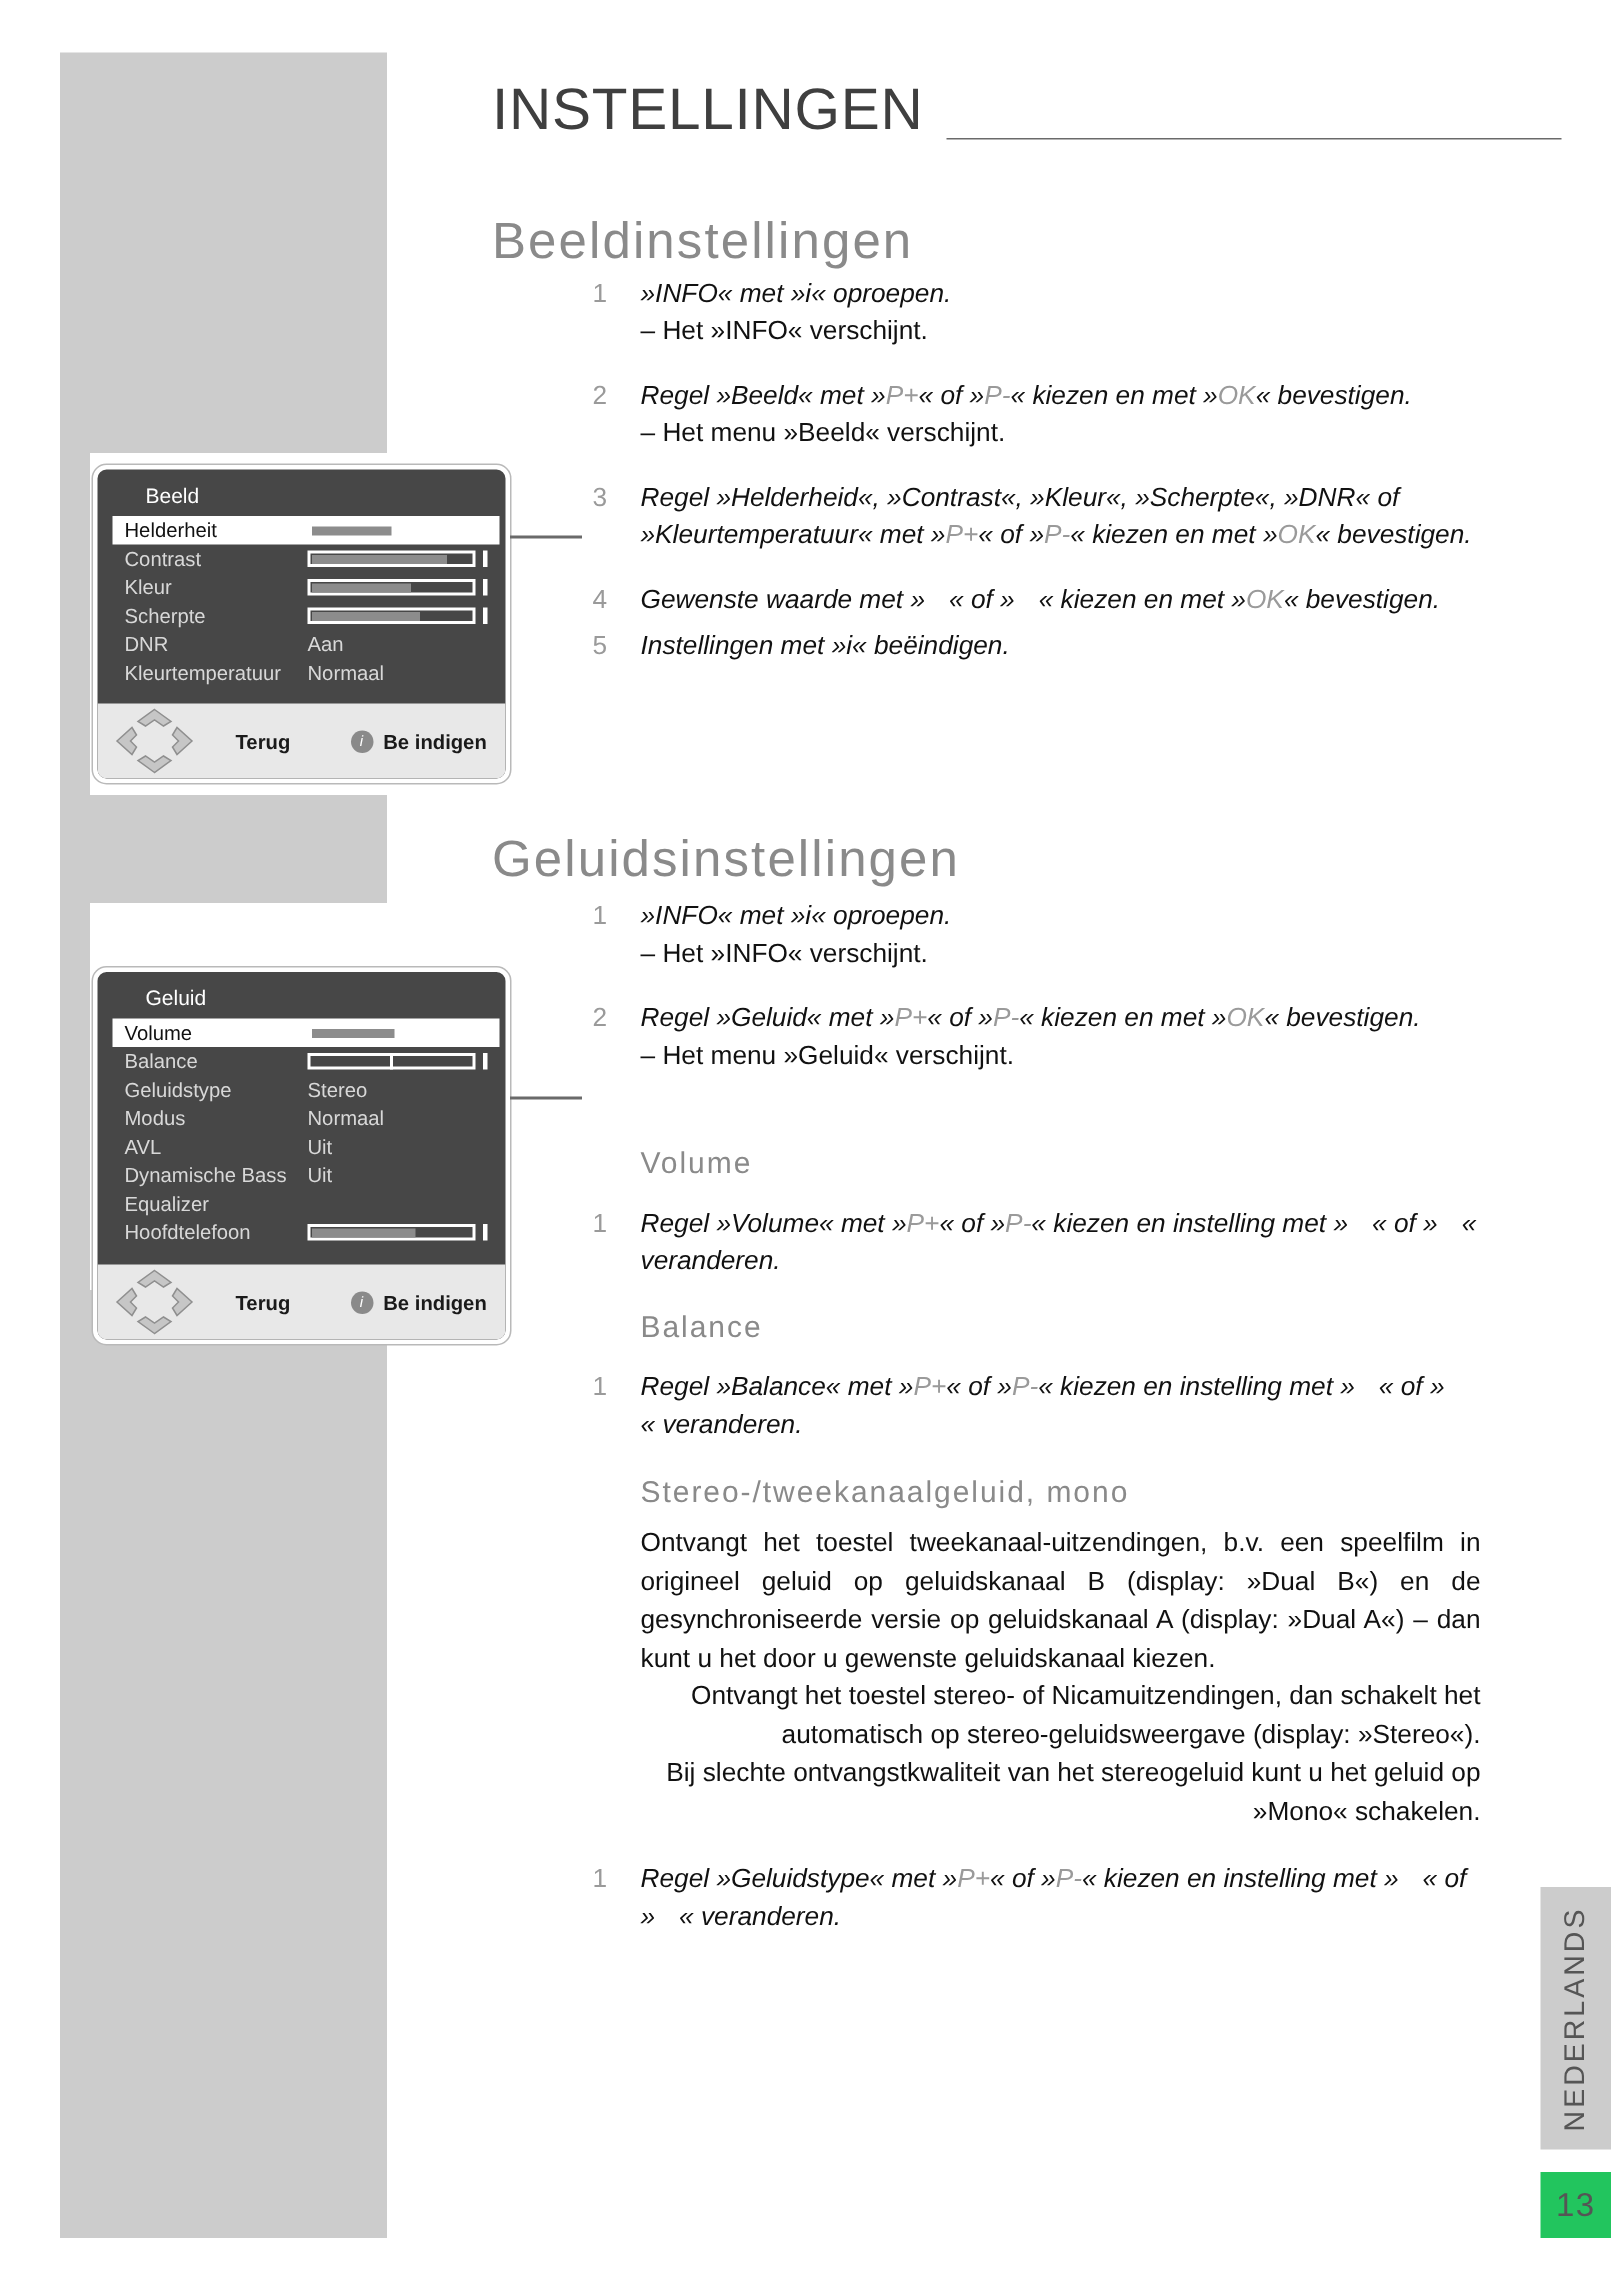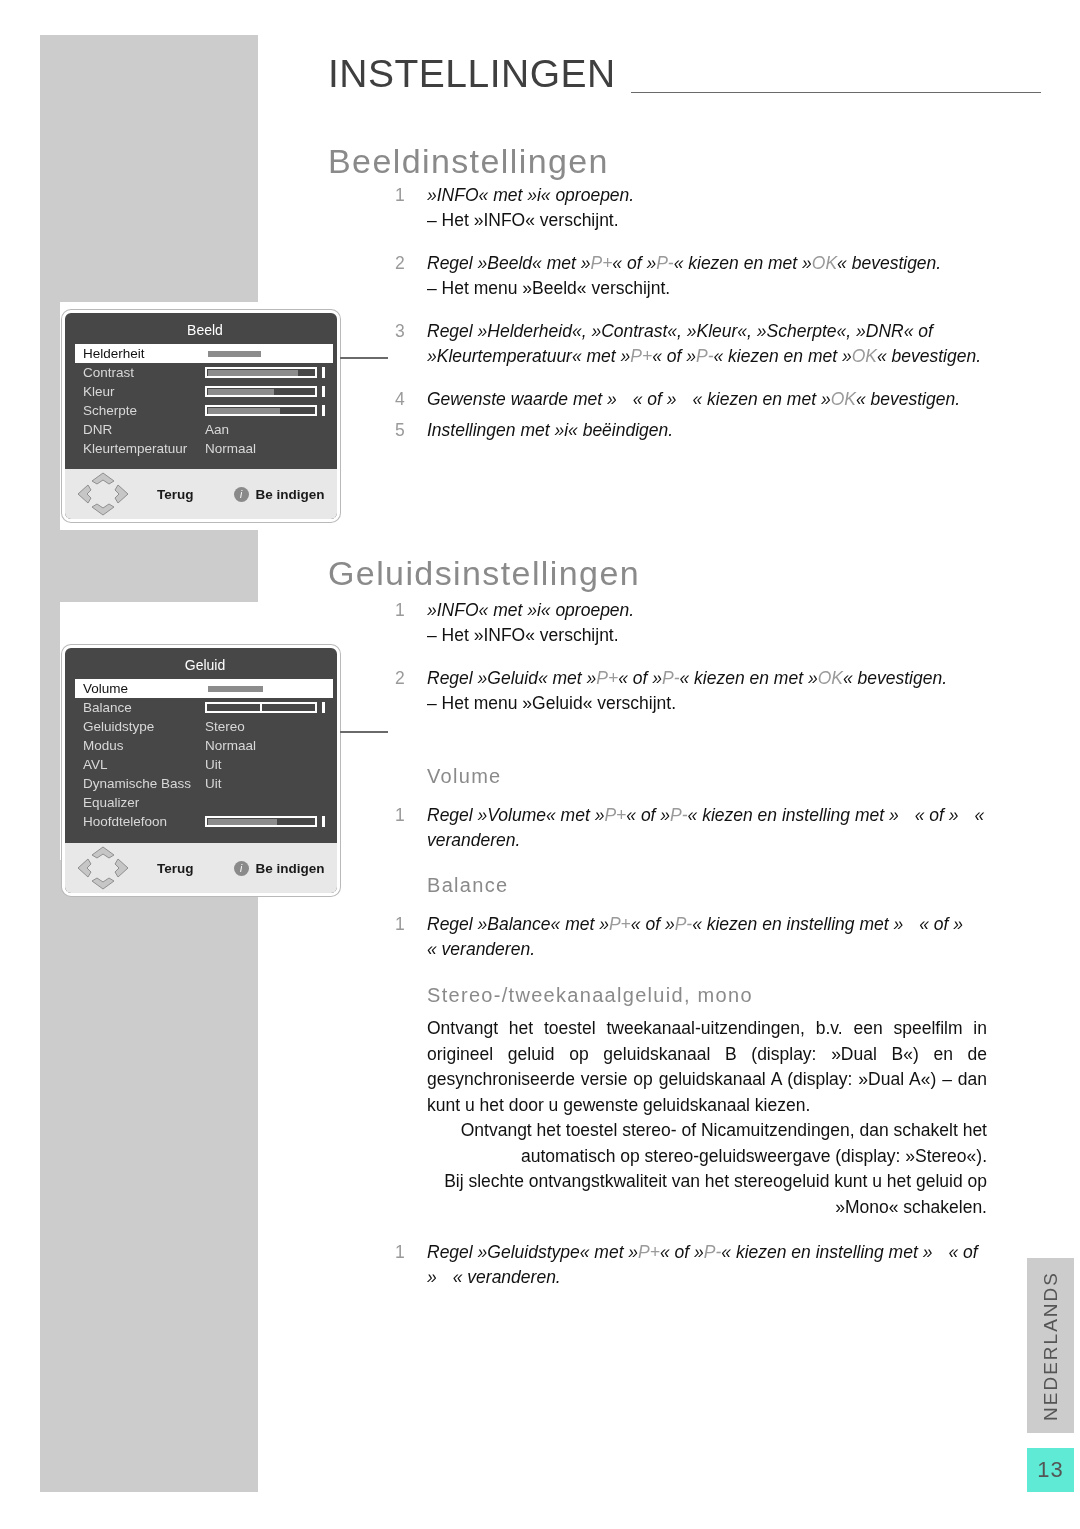--- a/index.html
+++ b/index.html
@@ -125,22 +125,21 @@
     box-shadow: 0 0 0 1px #b9b9b9;
     box-sizing: border-box;
     overflow: hidden;
   }
   #osd-beeld  { left: 62px; top: 310px; width: 278px; height: 212px; }
   #osd-geluid { left: 62px; top: 645px; width: 278px; height: 251px; }
 
   .osd-title {
     color: #ffffff;
     font-size: 14px;
-    padding: 9px 0 6px 8px;
-    text-align: center;
+    padding: 9px 0 6px 32px;
   }
   .osd-rows { padding: 0 8px 0 18px; }
   .osd-row {
     display: flex;
     align-items: center;
     height: 19px;
     color: #d8d8d8;
     font-size: 13.5px;
   }
   .osd-row.selected {
@@ -256,21 +255,21 @@
     letter-spacing: 2px;
     color: #555555;
     white-space: nowrap;
   }
   #page-number-box {
     position: absolute;
     right: 6px;
     top: 1448px;
     width: 47px;
     height: 44px;
-    background: #5eead4;
+    background: #22c55e;
     display: flex;
     align-items: center;
     justify-content: center;
   }
   #page-number {
     font-size: 22px;
     color: #555555;
     letter-spacing: 1px;
   }
 </style>

